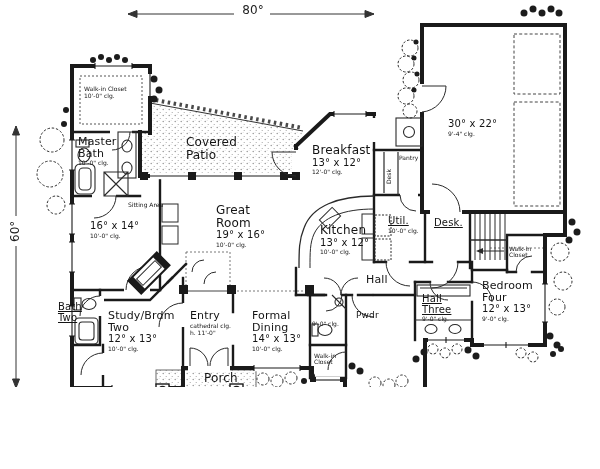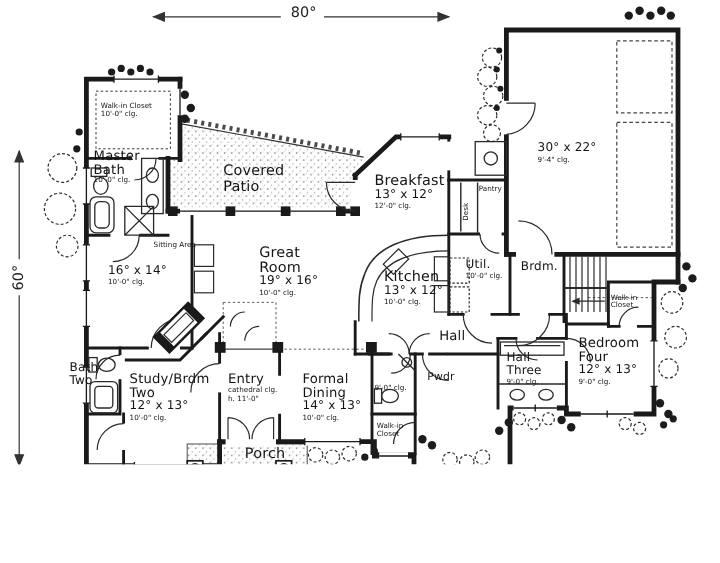--- a/index.html
+++ b/index.html
@@ -2,21 +2,21 @@
 <html><head>
 <meta charset="utf-8">
 <style>
   html,body{margin:0;padding:0;background:#fff;}
   .plan{position:relative;width:600px;height:387px;background:#fff;
         font-family:"DejaVu Sans","Liberation Sans",sans-serif;color:#161616;overflow:hidden;}
   .plan svg{position:absolute;left:0;top:0;}
   .lbl{position:absolute;line-height:1.05;letter-spacing:.15px;color:#141414;}
   .nm{font-size:11px;font-weight:500;}
   .big{font-size:12px;}
-  .mid{font-size:10px;}
+  .mid{font-size:10px;text-decoration:underline;}
   .sm{font-size:9px;padding-left:44px;}
   .tny{font-size:6px;letter-spacing:0;}
   .sz{font-size:10px;margin-top:1px;}
   .cl{font-size:6px;letter-spacing:0;margin-top:1px;}
   .ctr{text-align:left;}
   .dim{position:absolute;font-size:12px;color:#222;}
   .rot{transform:rotate(-90deg);transform-origin:0 0;}
 </style>
 </head>
 <body>
@@ -348,21 +348,21 @@
 </svg>
 
 <div class="dim" style="left:238px;top:3px;width:30px;text-align:center;">80°</div>
 <div class="dim rot" style="left:8px;top:242px;">60°</div>
 
 <div class="lbl" style="left:84px;top:86px;width:70px">
   <div class="nm tny">Walk-in Closet</div>
   <div class="cl">10'-0" clg.</div>
 </div>
 
-<div class="lbl" style="left:78px;top:124px;width:50px">
+<div class="lbl" style="left:78px;top:136px;width:50px">
   <div class="nm">Master Bath</div>
   <div class="cl">10'-0" clg.</div>
 </div>
 
 <div class="lbl" style="left:186px;top:136px;width:62px">
   <div class="nm big">Covered Patio</div>
 </div>
 
 <div class="lbl ctr" style="left:312px;top:144px;width:66px">
   <div class="nm big">Breakfast</div>
@@ -386,21 +386,21 @@
   <div class="sz">13° x 12°</div>
   <div class="cl">10'-0" clg.</div>
 </div>
 
 <div class="lbl" style="left:388px;top:216px;width:34px">
   <div class="nm mid">Util.</div>
   <div class="cl">10'-0" clg.</div>
 </div>
 
 <div class="lbl" style="left:434px;top:218px;width:34px">
-  <div class="nm mid">Brdm.</div>
+  <div class="nm mid">Desk.</div>
 </div>
 
 <div class="lbl" style="left:128px;top:202px;width:44px">
   <div class="nm tny">Sitting Area</div>
 </div>
 
 <div class="lbl" style="left:90px;top:220px;width:52px">
   <div class="sz">16° x 14°</div>
   <div class="cl">10'-0" clg.</div>
 </div>

